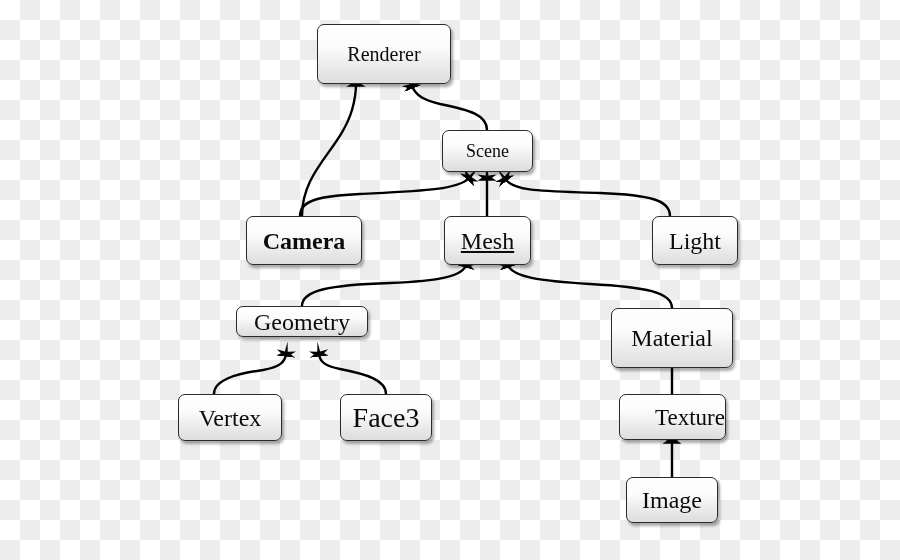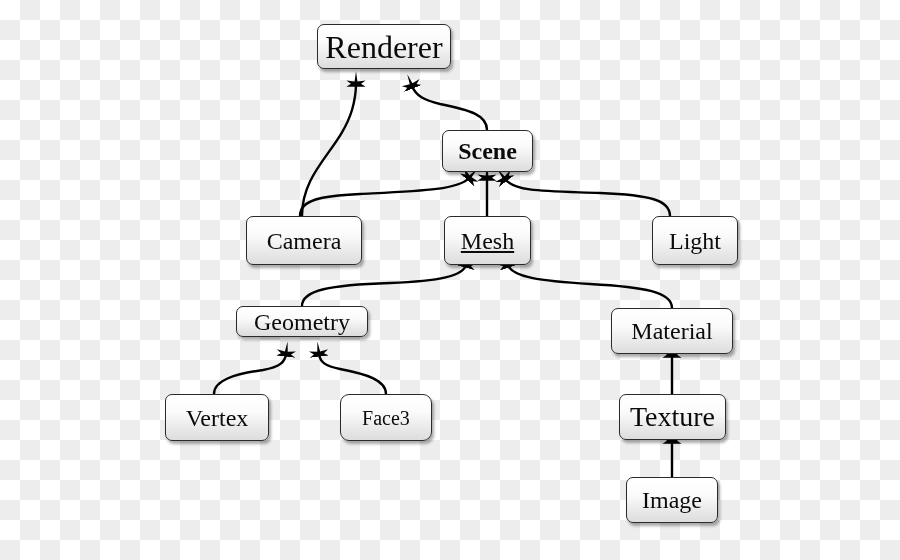--- a/index.html
+++ b/index.html
@@ -87,48 +87,48 @@
         <path d="M 302 306 C 302 290 330 285 390 283 C 440 281 463 276 466 265" fill="none" stroke="#000000" stroke-width="2.4" stroke-linecap="round" marker-end="url(#arrowhead)"></path>
         <path d="M 672 308 C 672 292 645 287 590 284 C 540 281 512 277 508 265" fill="none" stroke="#000000" stroke-width="2.4" stroke-linecap="round" marker-end="url(#arrowhead)"></path>
         <path d="M 214 394 C 214 380 235 374 263 370 C 280 367 285 362 286 354" fill="none" stroke="#000000" stroke-width="2.4" stroke-linecap="round" marker-end="url(#arrowhead)"></path>
         <path d="M 386 394 C 386 380 366 374 340 369 C 325 366 320 362 319 354" fill="none" stroke="#000000" stroke-width="2.4" stroke-linecap="round" marker-end="url(#arrowhead)"></path>
         <path d="M 672 394 L 672 355" fill="none" stroke="#000000" stroke-width="2.4" stroke-linecap="round" marker-end="url(#arrowhead)"></path>
         <path d="M 672 477 L 672 441" fill="none" stroke="#000000" stroke-width="2.4" stroke-linecap="round" marker-end="url(#arrowhead)"></path>
       </g>
   </svg>
 
   <div id="nodes">
-      <div class="node" style="left: 317px; top: 24px; width: 134px; height: 45px; font-size: 32px;">
+      <div class="node" style="left: 317px; top: 24px; width: 134px; height: 60px; font-size: 20px;">
         <span>Renderer</span>
       </div>
-      <div class="node" style="left: 442px; top: 130px; width: 91px; height: 42px; font-size: 24px; font-weight: bold;">
+      <div class="node" style="left: 442px; top: 130px; width: 91px; height: 42px; font-size: 18px;">
         <span>Scene</span>
       </div>
-      <div class="node" style="left: 246px; top: 216px; width: 116px; height: 49px; font-size: 24px;">
+      <div class="node" style="left: 246px; top: 216px; width: 116px; height: 49px; font-size: 24px; font-weight: bold;">
         <span>Camera</span>
       </div>
       <div class="node" style="left: 444px; top: 216px; width: 87px; height: 49px; font-size: 24px; text-decoration: underline;">
         <span>Mesh</span>
       </div>
       <div class="node" style="left: 626px; top: 216px; width: 86px; height: 49px; font-size: 24px; margin-left: 26px;">
         <span>Light</span>
       </div>
       <div class="node" style="left: 236px; top: 306px; width: 132px; height: 31px; font-size: 24px;">
         <span>Geometry</span>
       </div>
-      <div class="node" style="left: 611px; top: 308px; width: 122px; height: 46px; font-size: 24px;">
+      <div class="node" style="left: 611px; top: 308px; width: 122px; height: 60px; font-size: 24px;">
         <span>Material</span>
       </div>
-      <div class="node" style="left: 165px; top: 394px; width: 104px; height: 47px; font-size: 24px;">
+      <div class="node" style="left: 178px; top: 394px; width: 104px; height: 47px; font-size: 24px;">
         <span>Vertex</span>
       </div>
-      <div class="node" style="left: 340px; top: 394px; width: 92px; height: 47px; font-size: 20px; border-radius: 9px;">
+      <div class="node" style="left: 340px; top: 394px; width: 92px; height: 47px; font-size: 28px;">
         <span>Face3</span>
       </div>
-      <div class="node" style="left: 619px; top: 394px; width: 107px; height: 46px; font-size: 28px;">
+      <div class="node" style="left: 619px; top: 394px; width: 107px; height: 46px; font-size: 23px; justify-content: flex-end;">
         <span>Texture</span>
       </div>
       <div class="node" style="left: 626px; top: 477px; width: 92px; height: 46px; font-size: 24px; text-align: center;">
         <span>Image</span>
       </div>
     </div>
 
 </div>
 
 </body></html>

